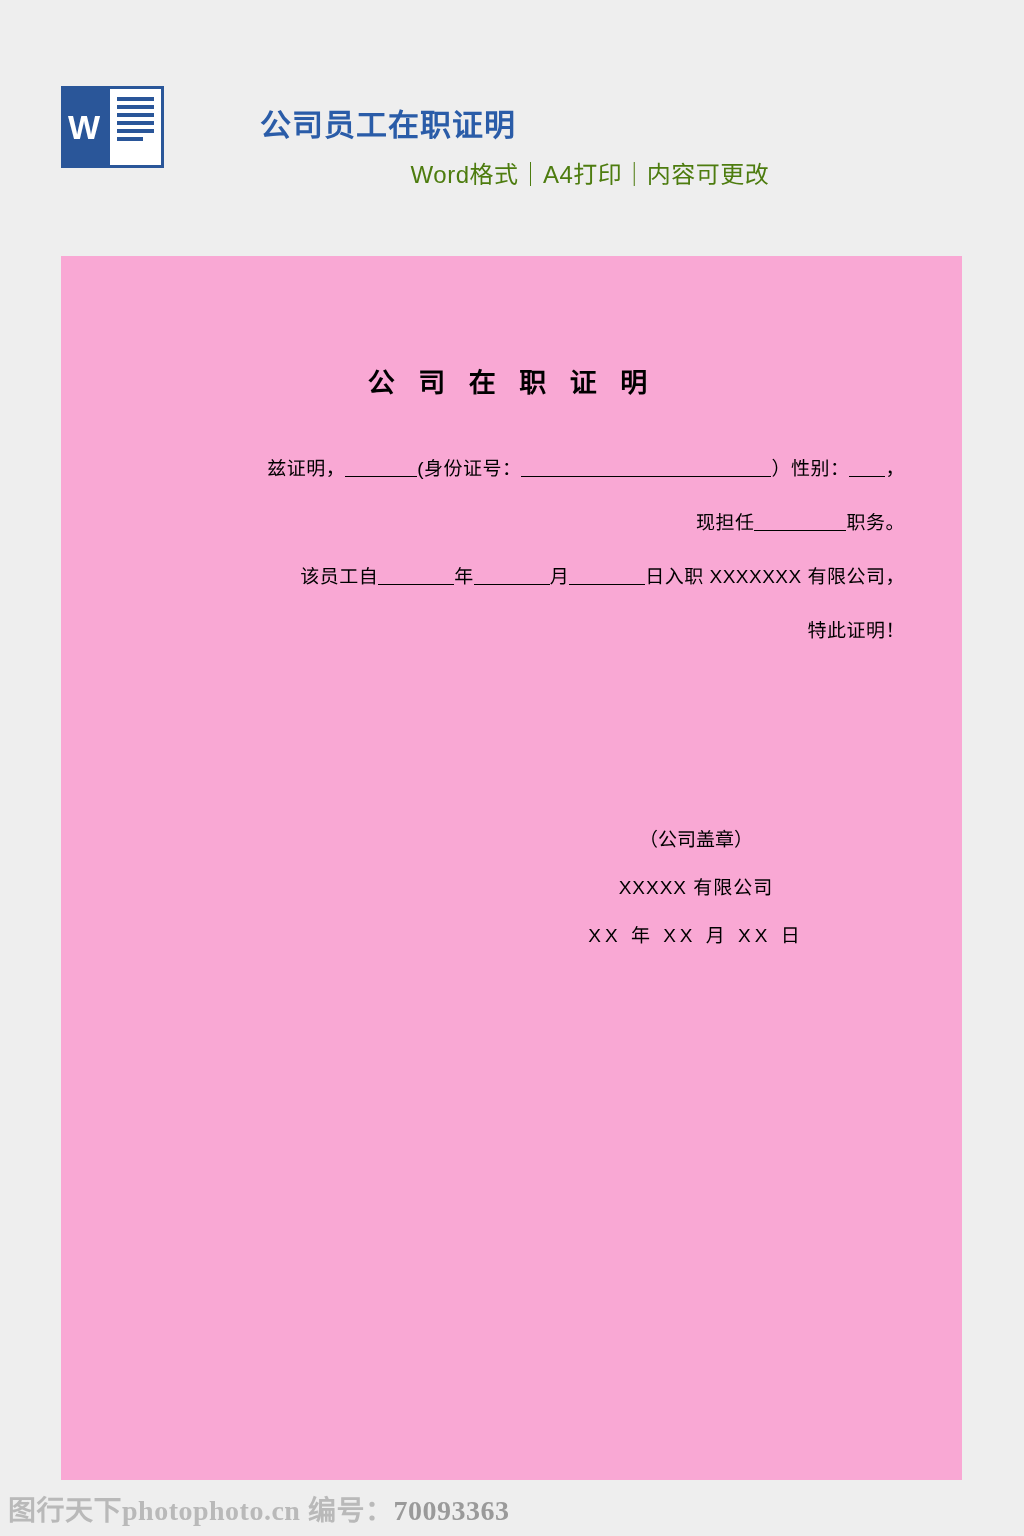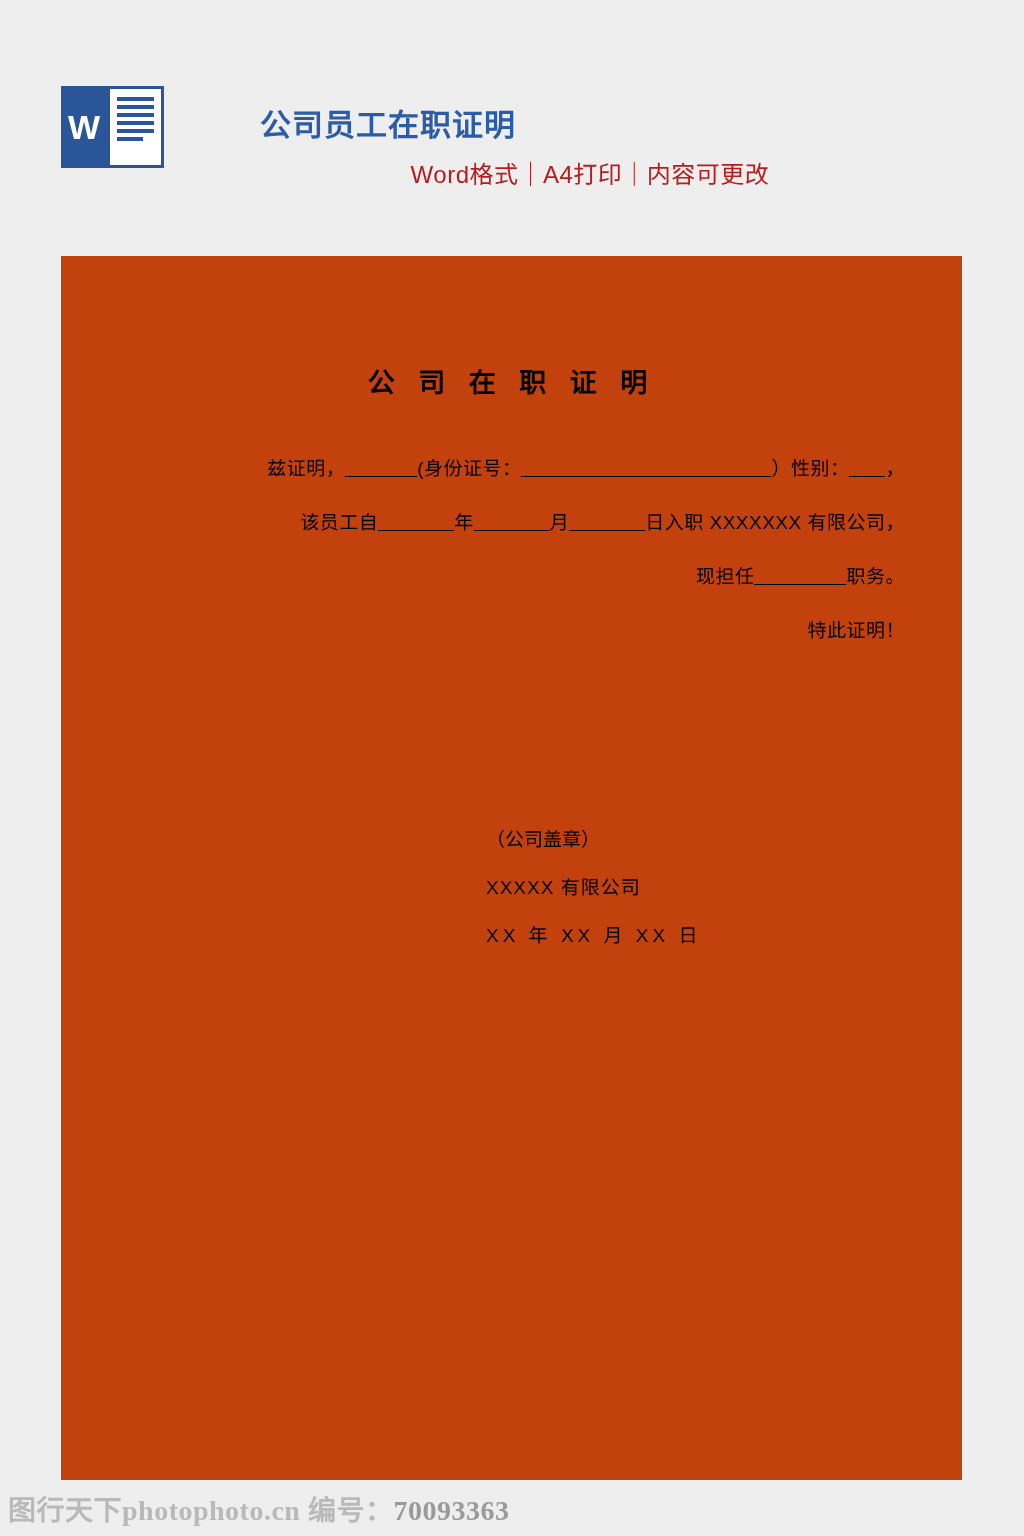--- a/index.html
+++ b/index.html
@@ -86,33 +86,33 @@
     font-size: 31px;
     font-weight: bold;
     letter-spacing: 1px;
   }
   .header-sub {
     position: absolute;
     left: 260px;
     top: 155px;
     width: 660px;
     text-align: center;
-    color: #b91c1c;
+    color: #4d7c0f;
     font-size: 24px;
     letter-spacing: 0.5px;
   }
 
   
   .page {
     position: absolute;
     left: 61px;
     top: 256px;
     width: 901px;
     height: 1224px;
-    background: #c2410c;
+    background: #f9a8d4;
   }
 
   .doc-title {
     position: absolute;
     left: 0;
     top: 105px;
     width: 901px;
     text-align: center;
     font-size: 27px;
     font-weight: bold;
@@ -151,21 +151,21 @@
   .u-245 { width: 250px; }
   .u-40 { width: 36px; }
   .u-75 { width: 76px; }
   .u-90 { width: 92px; }
 
   .signature {
     position: absolute;
     right: 56px;
     top: 560px;
     width: 420px;
-    text-align: left;
+    text-align: center;
     font-size: 19px;
     color: #000000;
     line-height: 48px;
     letter-spacing: 1px;
   }
   .signature p { margin: 0; white-space: nowrap; }
   .sig-seal { letter-spacing: 0px; }
   .sig-date { letter-spacing: 4px; }
 
   
@@ -222,25 +222,25 @@
   <div class="doc-title">公 司 在 职 证 明</div>
 
   <div class="body-text">
 
     <p>
       <span class="indent"></span><span>兹证明，</span><span class="u u-70"></span><span>(身份证号：</span><span class="u u-245"></span><span>）性别：</span><span class="u u-40"></span><span>，</span>
     </p>
 
 
     <p>
+      <span>现担任</span><span class="u u-90"></span><span>职务。</span>
+    </p>
+
+    <p>
       <span class="indent"></span><span>该员工自</span><span class="u u-75"></span><span>年</span><span class="u u-75"></span><span>月</span><span class="u u-75"></span><span>日入职 XXXXXXX 有限公司，</span>
-    </p>
-
-    <p>
-      <span>现担任</span><span class="u u-90"></span><span>职务。</span>
     </p>
 
     <p>
       <span>特此证明！</span>
     </p>
   </div>
 
   <div class="signature">
     <p class="sig-seal">（公司盖章）</p>
     <p>XXXXX 有限公司</p>

